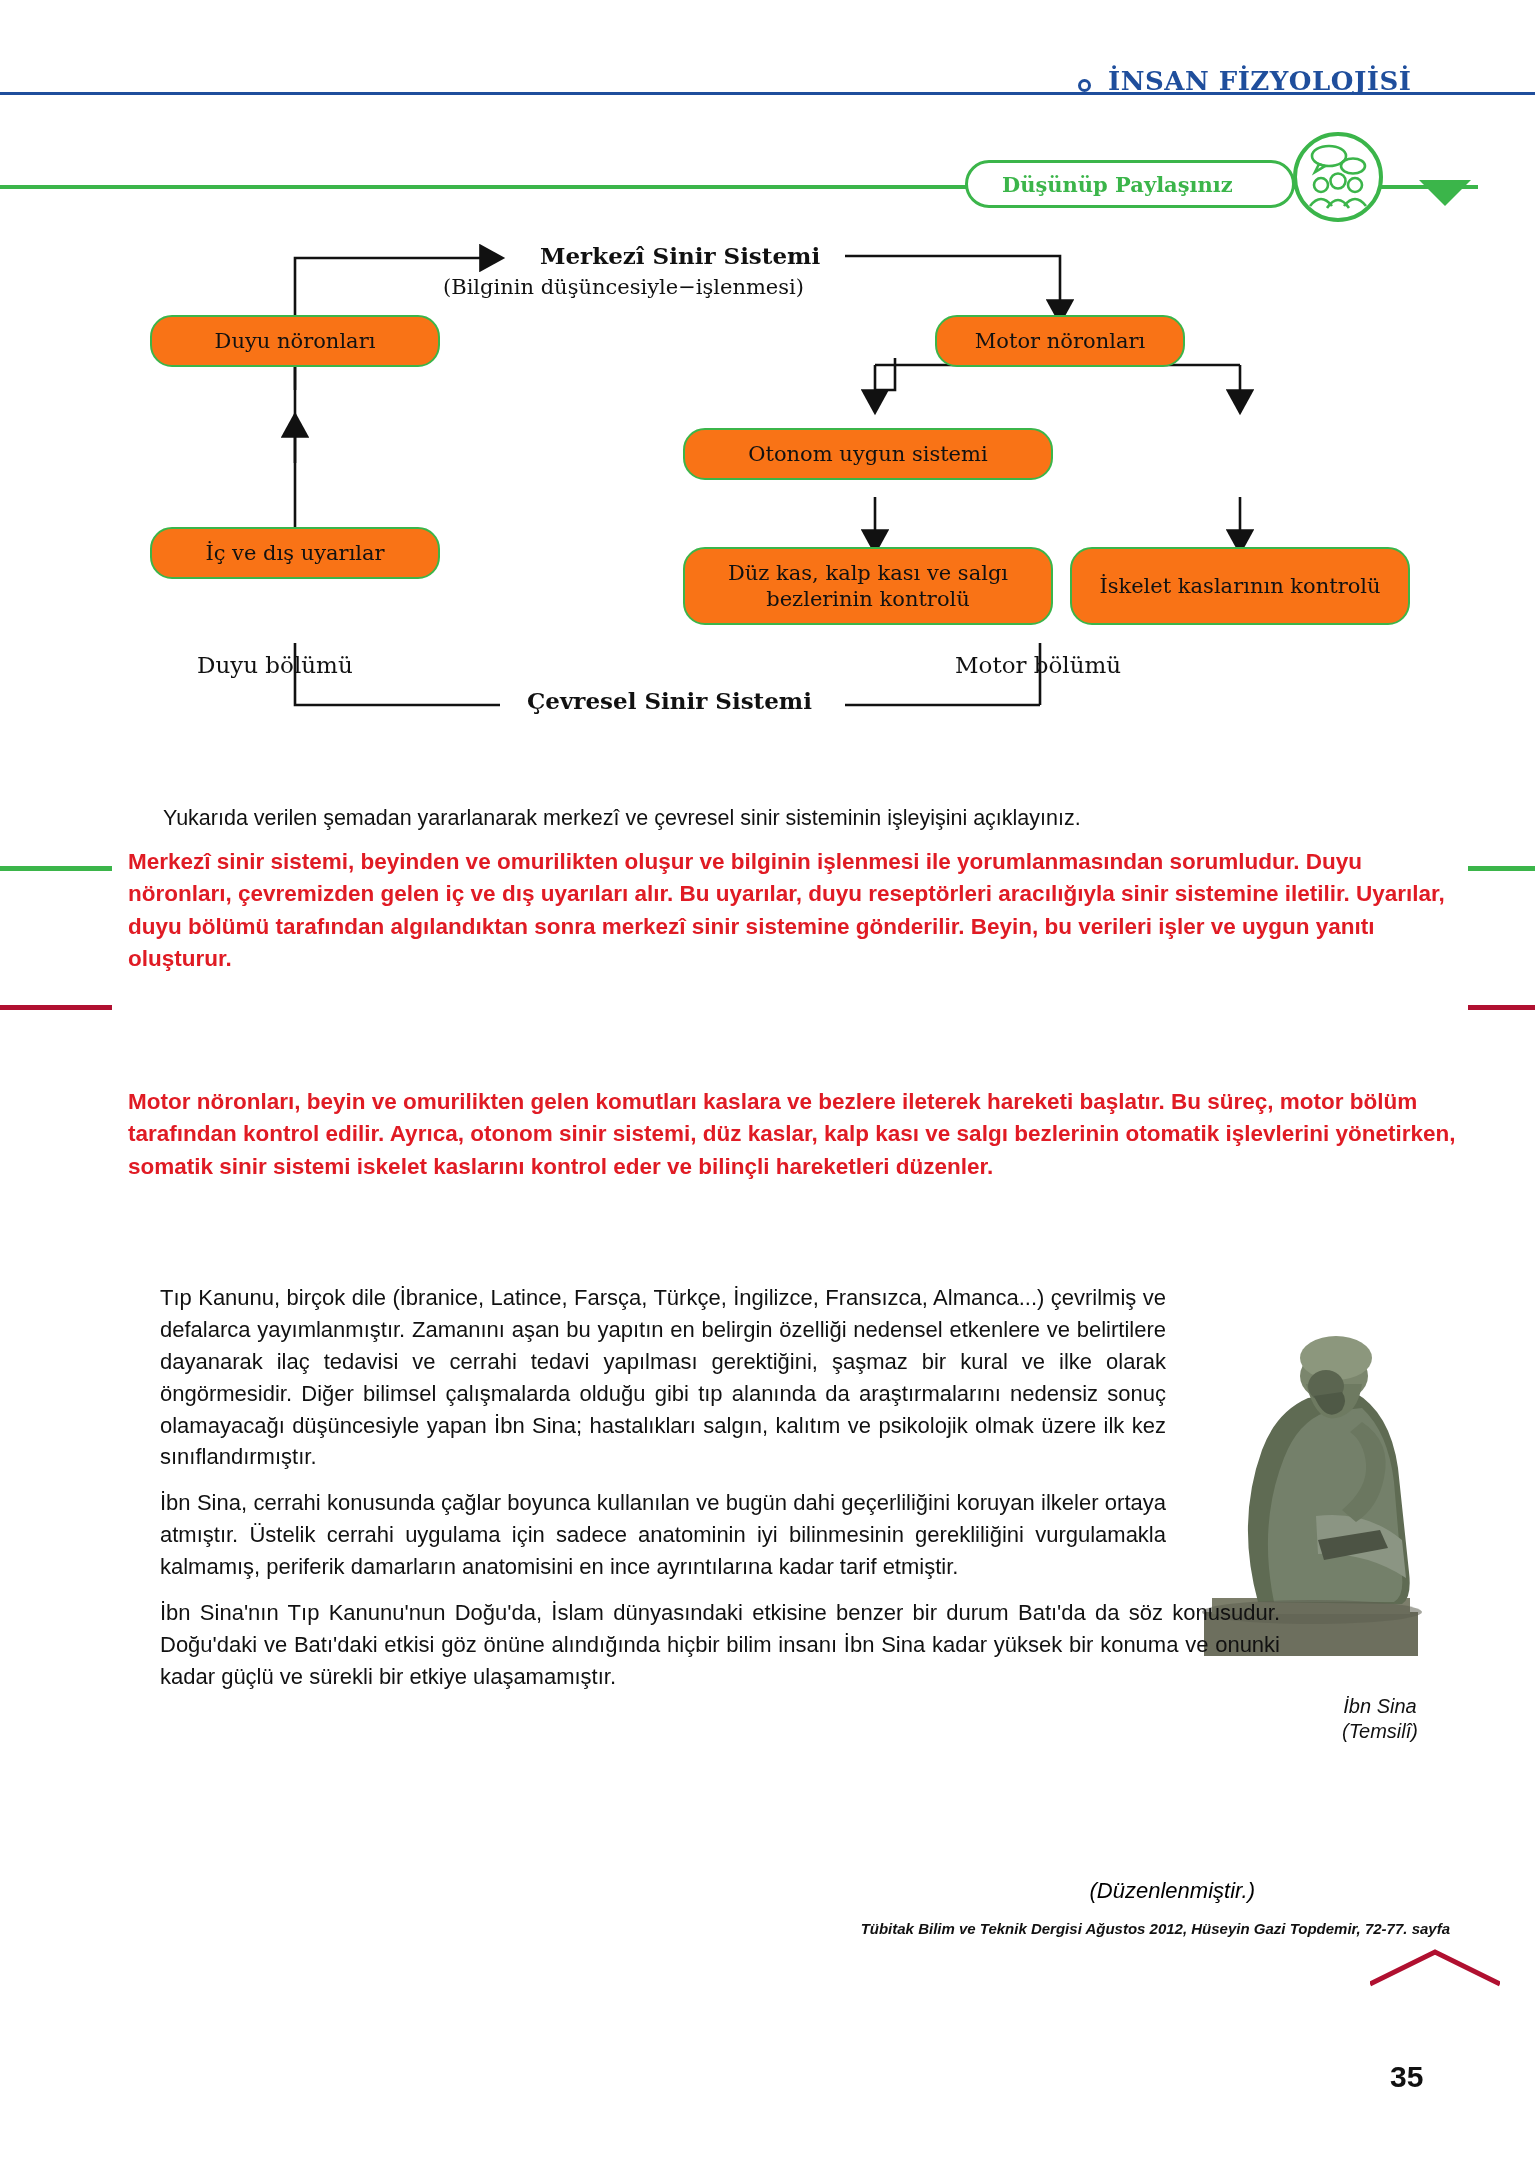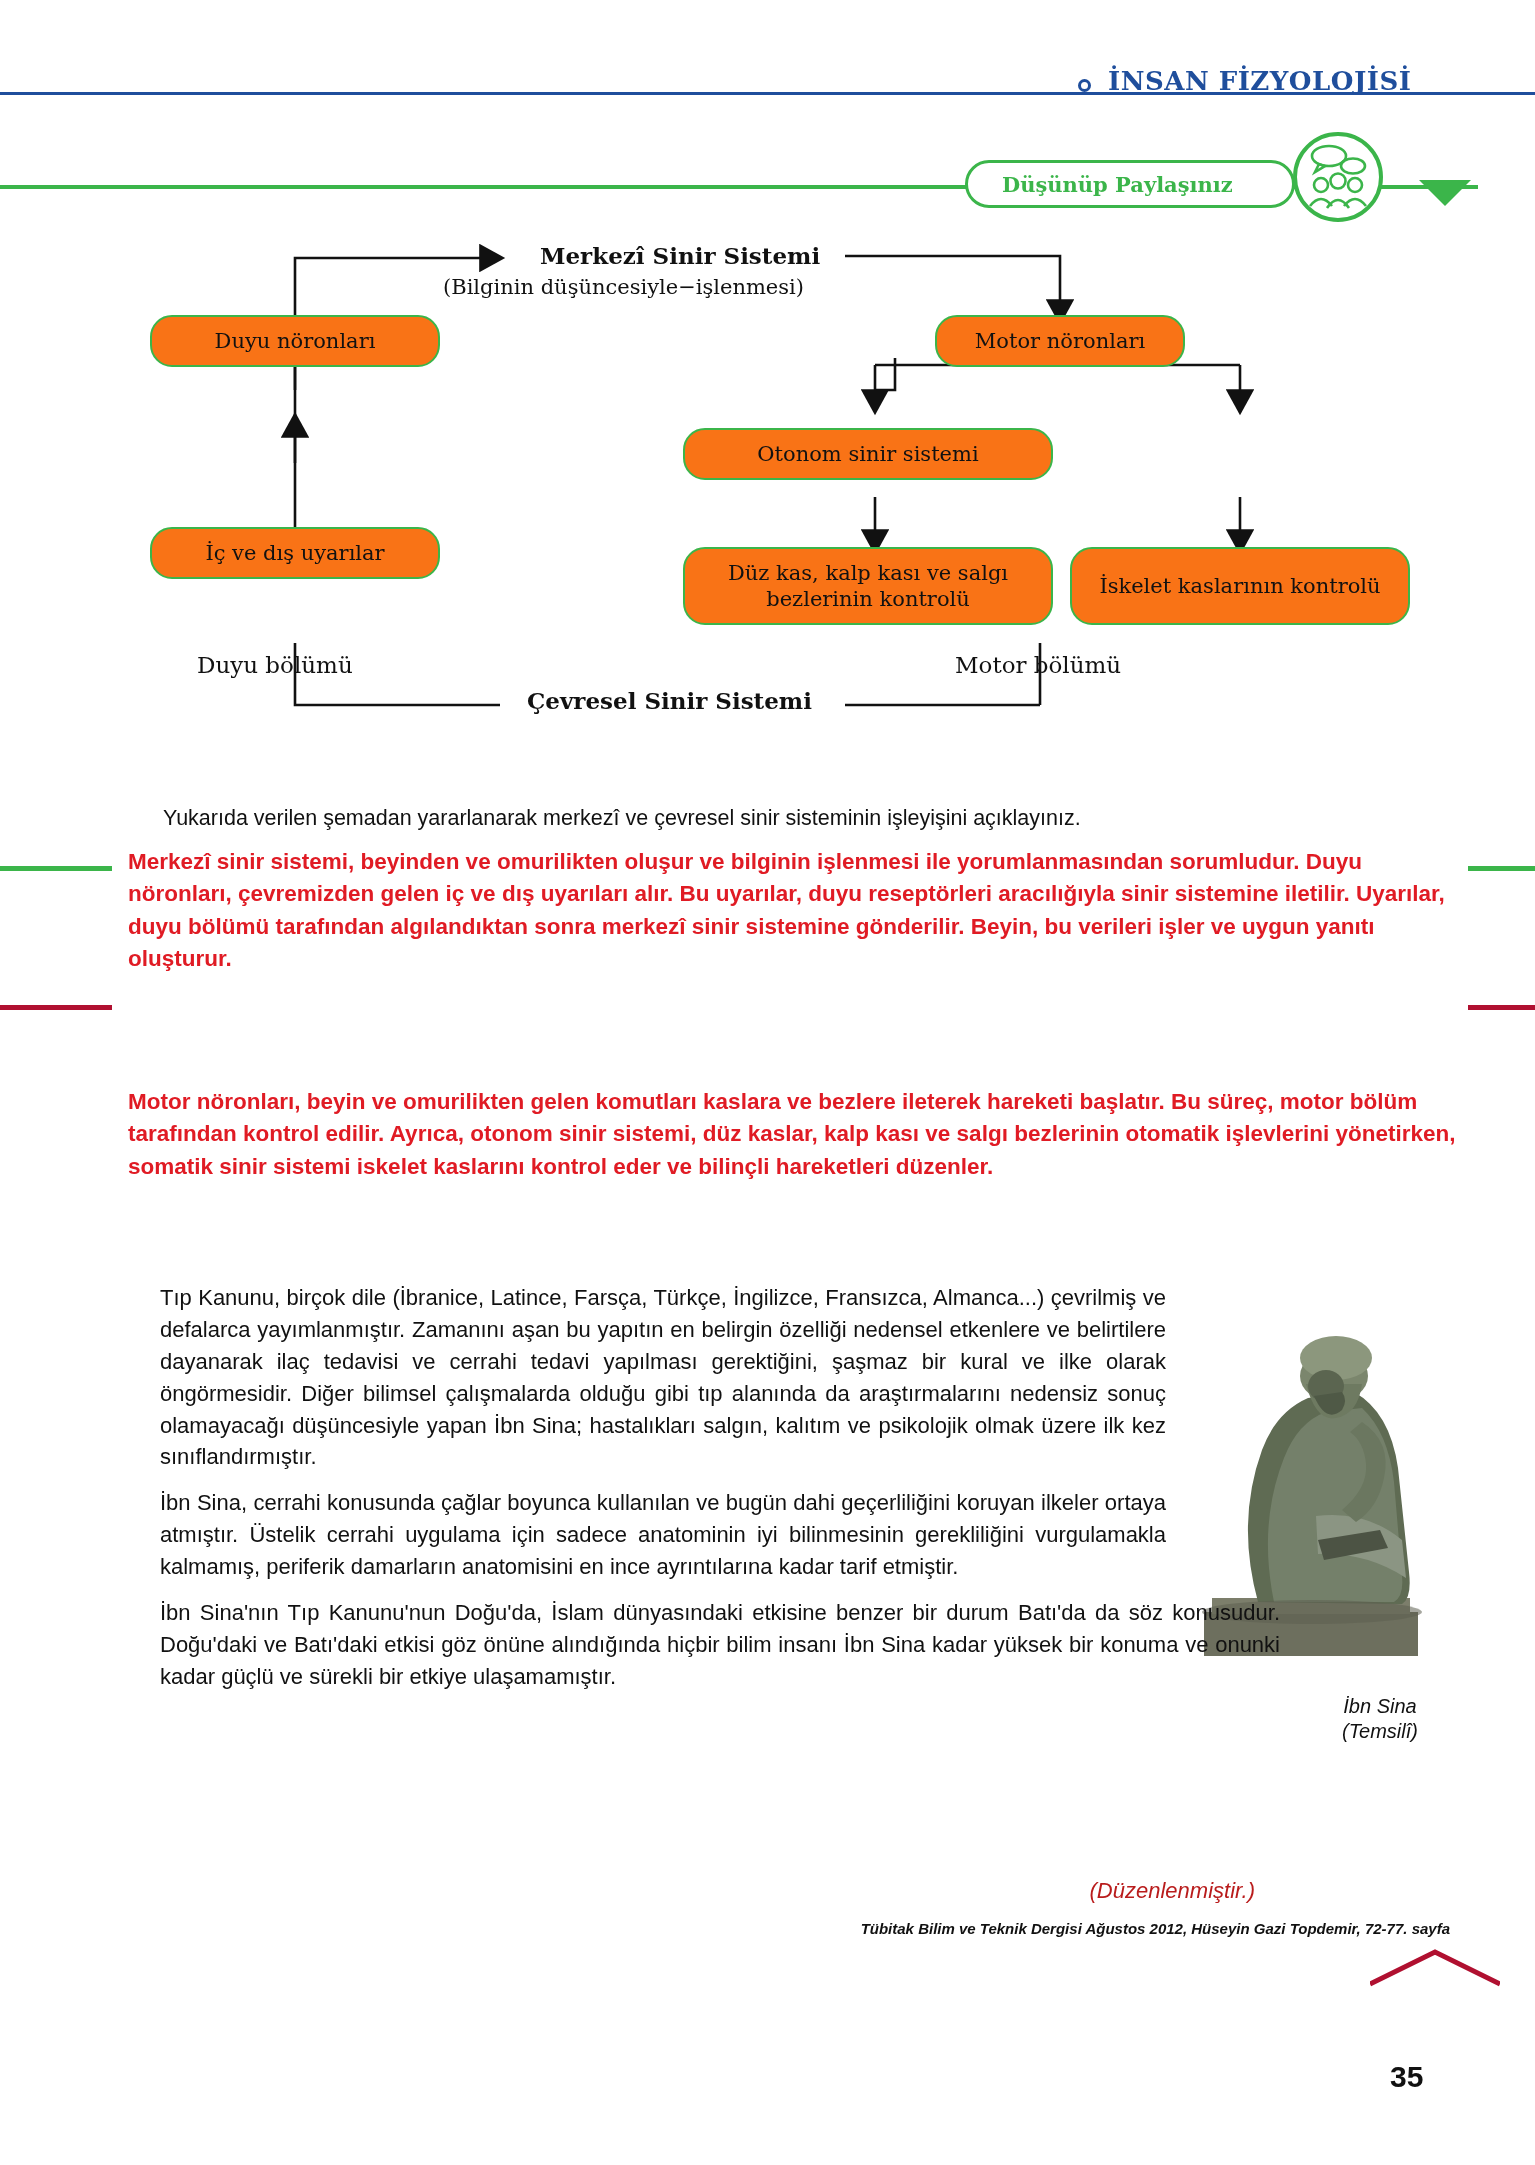--- a/index.html
+++ b/index.html
@@ -230,21 +230,21 @@
   
   .source-1 {
     position: absolute;
     left: 0;
     top: 1878px;
     width: 1255px;
     text-align: right;
     font-family: "Liberation Sans", sans-serif;
     font-style: italic;
     font-size: 22px;
-    color: #b91c1c;
+    color: #000000;
   }
   .source-2 {
     position: absolute;
     left: 0;
     top: 1920px;
     width: 1450px;
     text-align: right;
     font-family: "Liberation Sans", sans-serif;
     font-style: italic;
     font-weight: bold;
@@ -328,21 +328,21 @@
     <path d="M845 480 L1040 480" fill="none" stroke="#111111" stroke-width="2.6"></path>
   </svg>
 
   <div class="plain bold" style="left:540px; top:17px; font-size:23px;">Merkezî Sinir Sistemi</div>
   <div class="plain" style="left:443px; top:50px; font-size:21px;">(Bilginin düşüncesiyle−işlenmesi)</div>
 
   <div class="node" style="left:150px; top:90px; width:290px; height:52px;">Duyu nöronları</div>
   <div class="node" style="left:150px; top:302px; width:290px; height:52px;">İç ve dış uyarılar</div>
 
   <div class="node" style="left:935px; top:90px; width:250px; height:52px;">Motor nöronları</div>
-  <div class="node" style="left:683px; top:203px; width:370px; height:52px;">Otonom sinir sistemi</div>
+  <div class="node" style="left:683px; top:203px; width:370px; height:52px;">Otonom uygun sistemi</div>
   <div class="node" style="left:683px; top:322px; width:370px; height:78px;">Düz kas, kalp kası ve salgı bezlerinin kontrolü</div>
   <div class="node" style="left:1070px; top:322px; width:340px; height:78px;">İskelet kaslarının kontrolü</div>
 
   <div class="plain" style="left:197px; top:427px; font-size:23px;">Duyu bölümü</div>
   <div class="plain" style="left:955px; top:427px; font-size:23px;">Motor bölümü</div>
   <div class="plain bold" style="left:527px; top:462px; font-size:23px;">Çevresel Sinir Sistemi</div>
 </div>
 
 <div class="question">Yukarıda verilen şemadan yararlanarak merkezî ve çevresel sinir sisteminin işleyişini  açıklayınız.</div>
 

